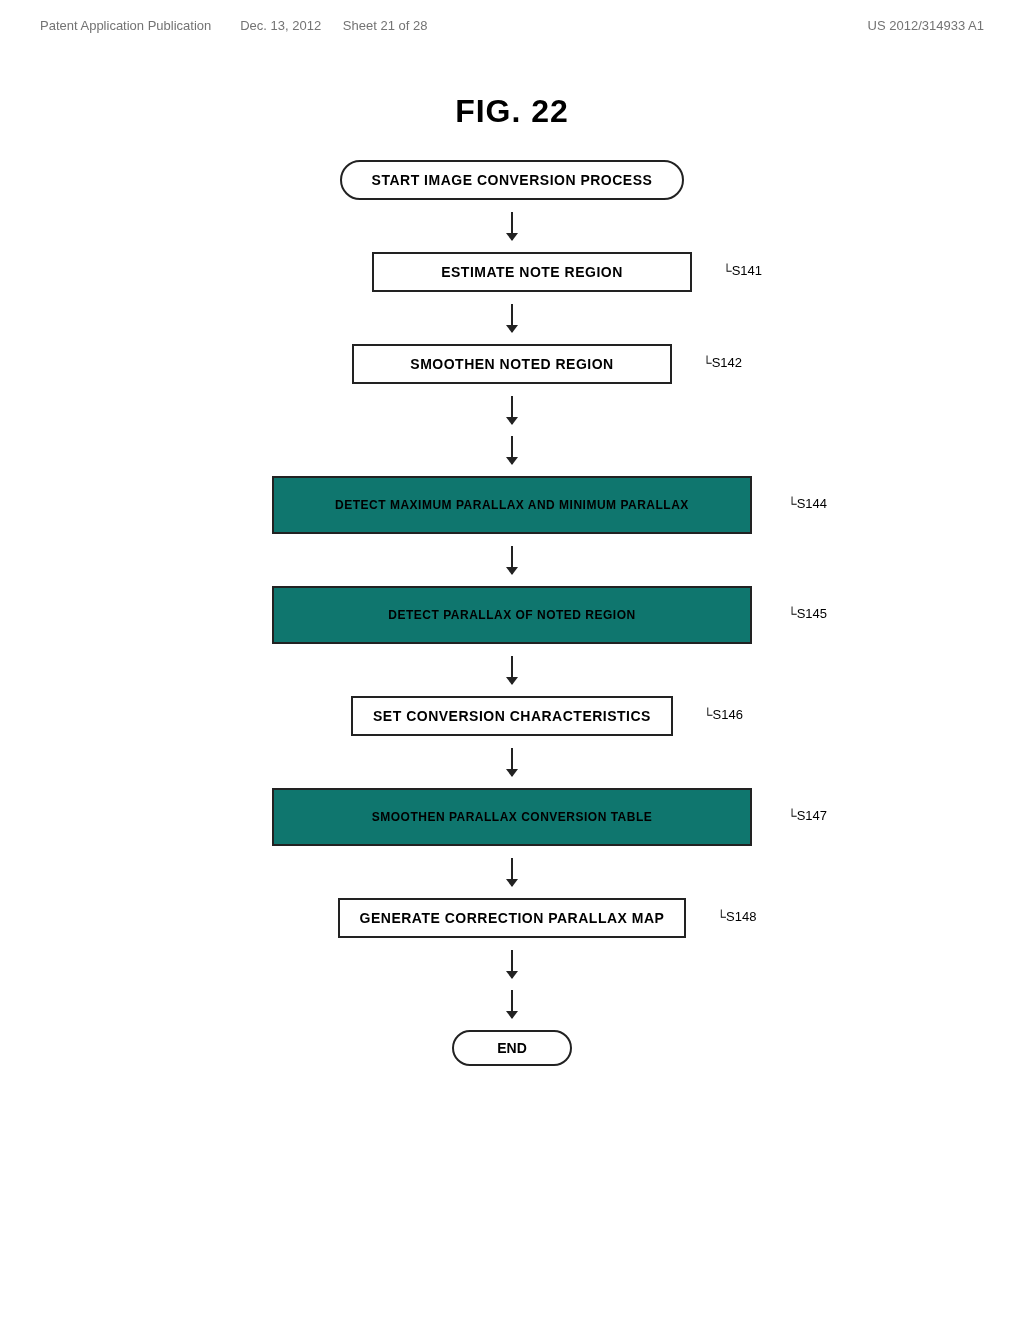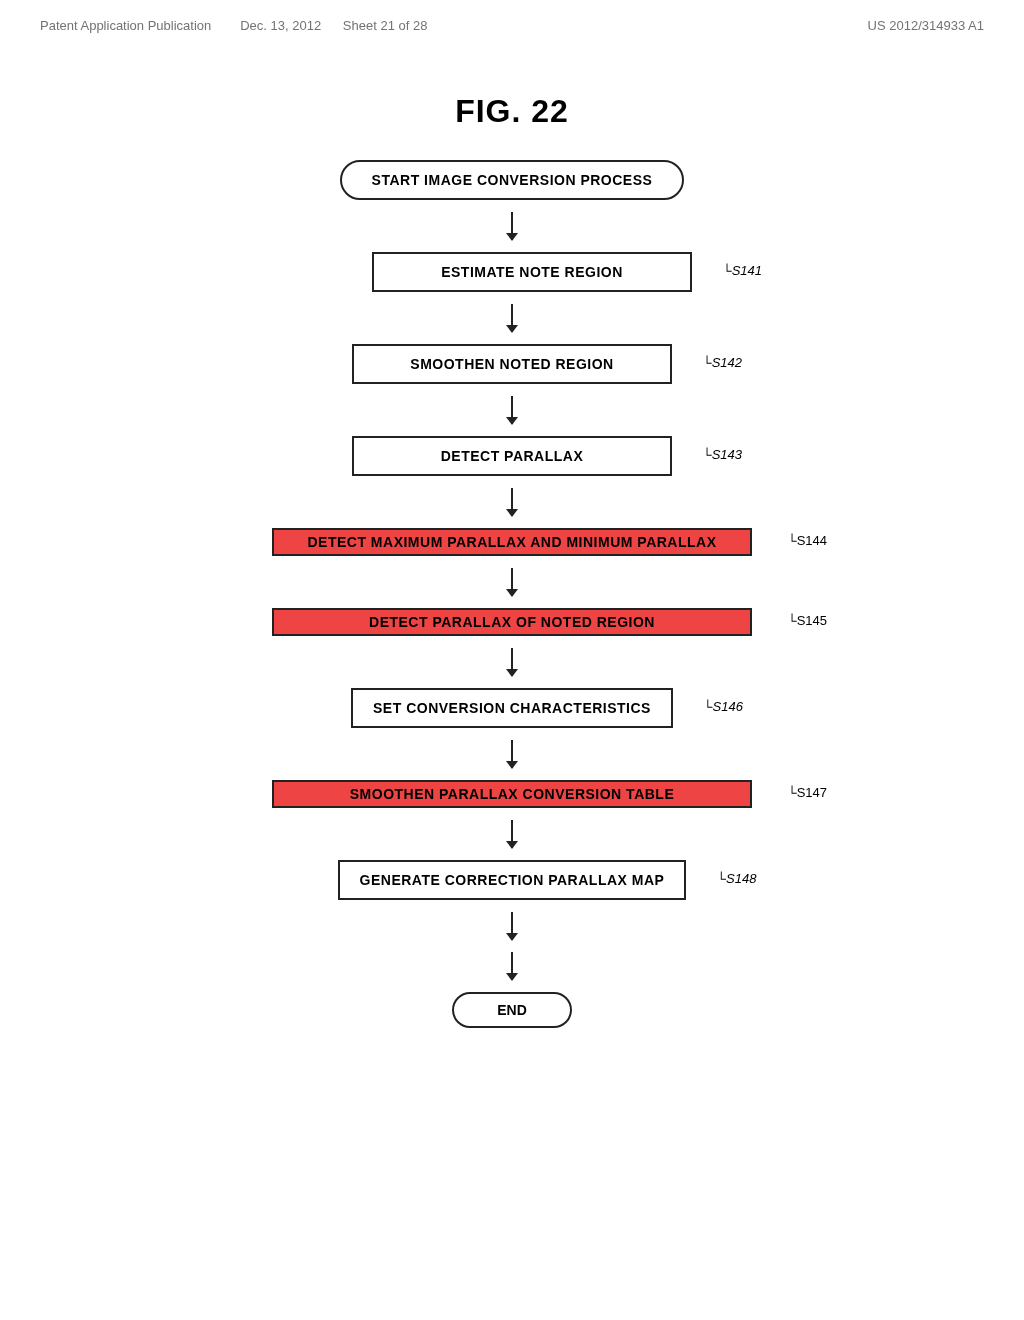--- a/index.html
+++ b/index.html
@@ -52,21 +52,20 @@
       position: relative;
     }
 
     .step-label {
       position: absolute;
       right: -70px;
       top: 50%;
       transform: translateY(-60%);
       font-size: 13px;
       white-space: nowrap;
-      font-style: italic;
     }
 
     .step-label-wide {
       position: absolute;
       right: -75px;
       top: 50%;
       transform: translateY(-60%);
       font-size: 13px;
       white-space: nowrap;
     }
@@ -77,26 +76,26 @@
       min-width: 320px;
       text-align: center;
       font-size: 14px;
       font-weight: bold;
       background: #fff;
       letter-spacing: 0.5px;
     }
 
     .node-rect-wide {
       border: 2px solid #222;
-      padding: 4px 20px;
+      padding: 20px 20px;
       min-width: 480px;
       text-align: center;
-      font-size: 14px;
-      font-weight: bold;
-      background: #ef4444;
+      font-size: 12px;
+      font-weight: bold;
+      background: #0f766e;
       letter-spacing: 0.5px;
     }
 
     .node-oval {
       border: 2px solid #222;
       border-radius: 30px;
       padding: 10px 30px;
       min-width: 260px;
       text-align: center;
       font-size: 14px;
@@ -190,26 +189,20 @@
     <div class="node-rect">
       <span>SMOOTHEN NOTED REGION</span>
     </div>
     <span class="step-label">└<span class="s-number">S142</span></span>
   </div>
 
   <div class="arrow-container">
     <div class="arrow"></div>
   </div>
 
-  <div class="node-wrapper" style="position:relative;">
-    <div class="node-rect">
-      <span>DETECT PARALLAX</span>
-    </div>
-    <span class="step-label">└<span class="s-number">S143</span></span>
-  </div>
 
   <div class="arrow-container">
     <div class="arrow"></div>
   </div>
 
   <div class="node-wrapper" style="position:relative;">
     <div class="node-rect-wide">
       <span>DETECT MAXIMUM PARALLAX AND MINIMUM PARALLAX</span>
     </div>
     <span class="step-label-wide">└<span class="s-number">S144</span></span>

